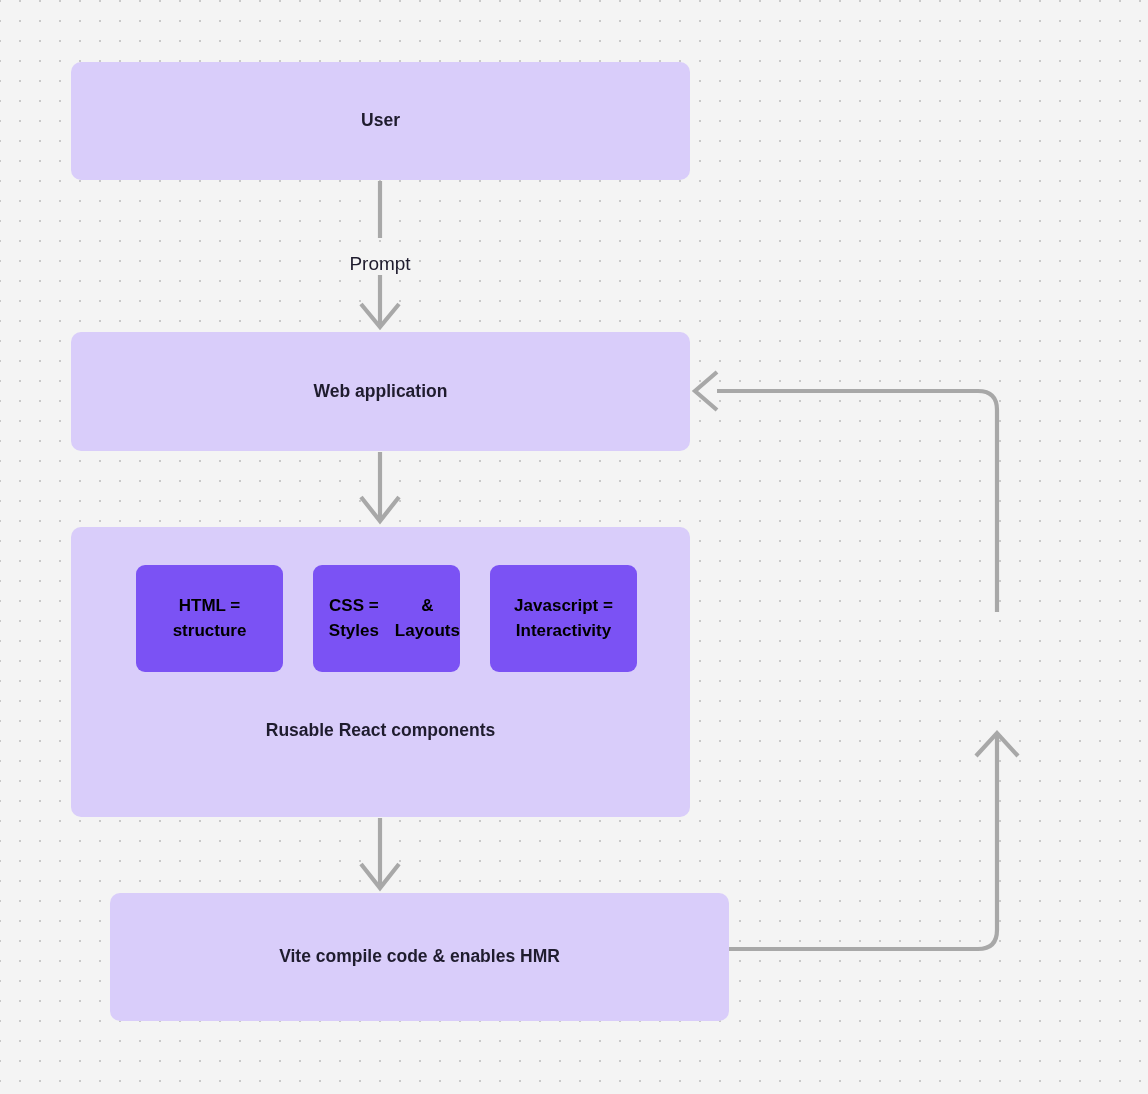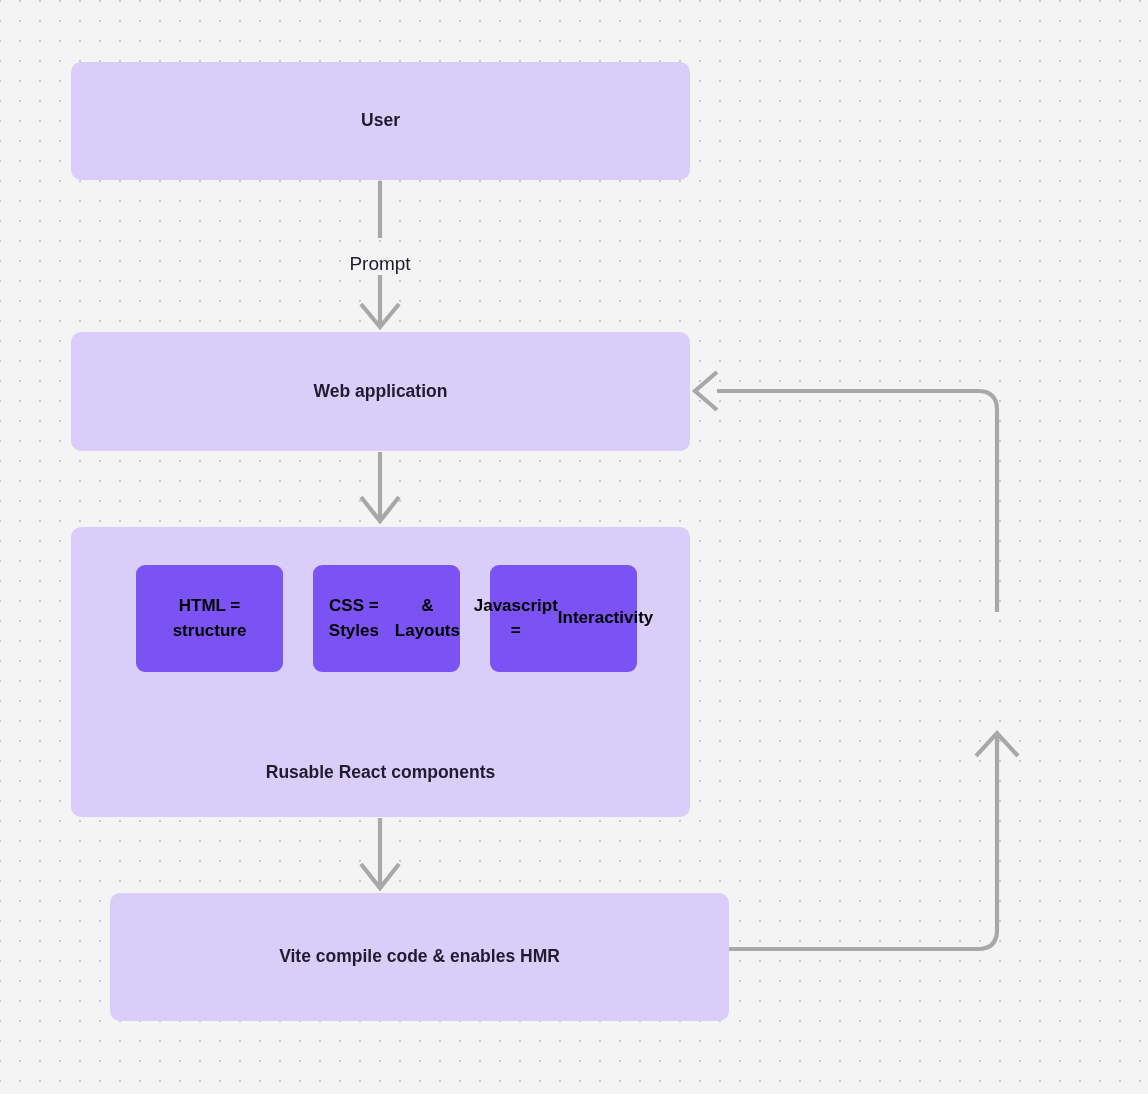--- a/index.html
+++ b/index.html
@@ -42,21 +42,20 @@
     font-size: 17px;
     line-height: 1.45;
     border-radius: 9px;
   }
   .group-label {
     position: absolute;
     color: #1f1c2e;
     font-size: 17.5px;
     text-align: center;
     white-space: nowrap;
-    margin-top: 42px;
   }
   .edge-label {
     position: absolute;
     color: #1f1c2e;
     font-size: 19px;
     background: transparent;
     white-space: nowrap;
     text-align: center;
     margin-top: 8px;
   }
@@ -124,21 +123,21 @@
   <div class="node node-light" style="left:71px; top:527px; width:619px; height:290px; display:block;">
     <div style="position:absolute; left:65px; top:38px; display:flex; gap:30px;">
       <div class="node node-strong" style="position:relative; left:auto; top:auto; width:147px; height:107px; flex-direction:column;">
         <span>HTML =</span>
         <span>structure</span>
       </div>
       <div class="node node-strong" style="position:relative; left:auto; top:auto; width:147px; height:107px; flex-direction:row;">
         <span>CSS = Styles</span>
         <span>&amp; Layouts</span>
       </div>
-      <div class="node node-strong" style="position:relative; left:auto; top:auto; width:147px; height:107px; flex-direction:row;">
+      <div class="node node-strong" style="position:relative; left:auto; top:auto; width:147px; height:107px; flex-direction:column;">
         <span>Javascript =</span>
         <span>Interactivity</span>
       </div>
     </div>
     <div class="group-label" style="left:0; top:192px; width:619px;">
       <span>Rusable React components</span>
     </div>
   </div>
 
   <div class="node node-light" style="left:71px; top:893px; width:619px; height:128px;margin-left:39px;">

